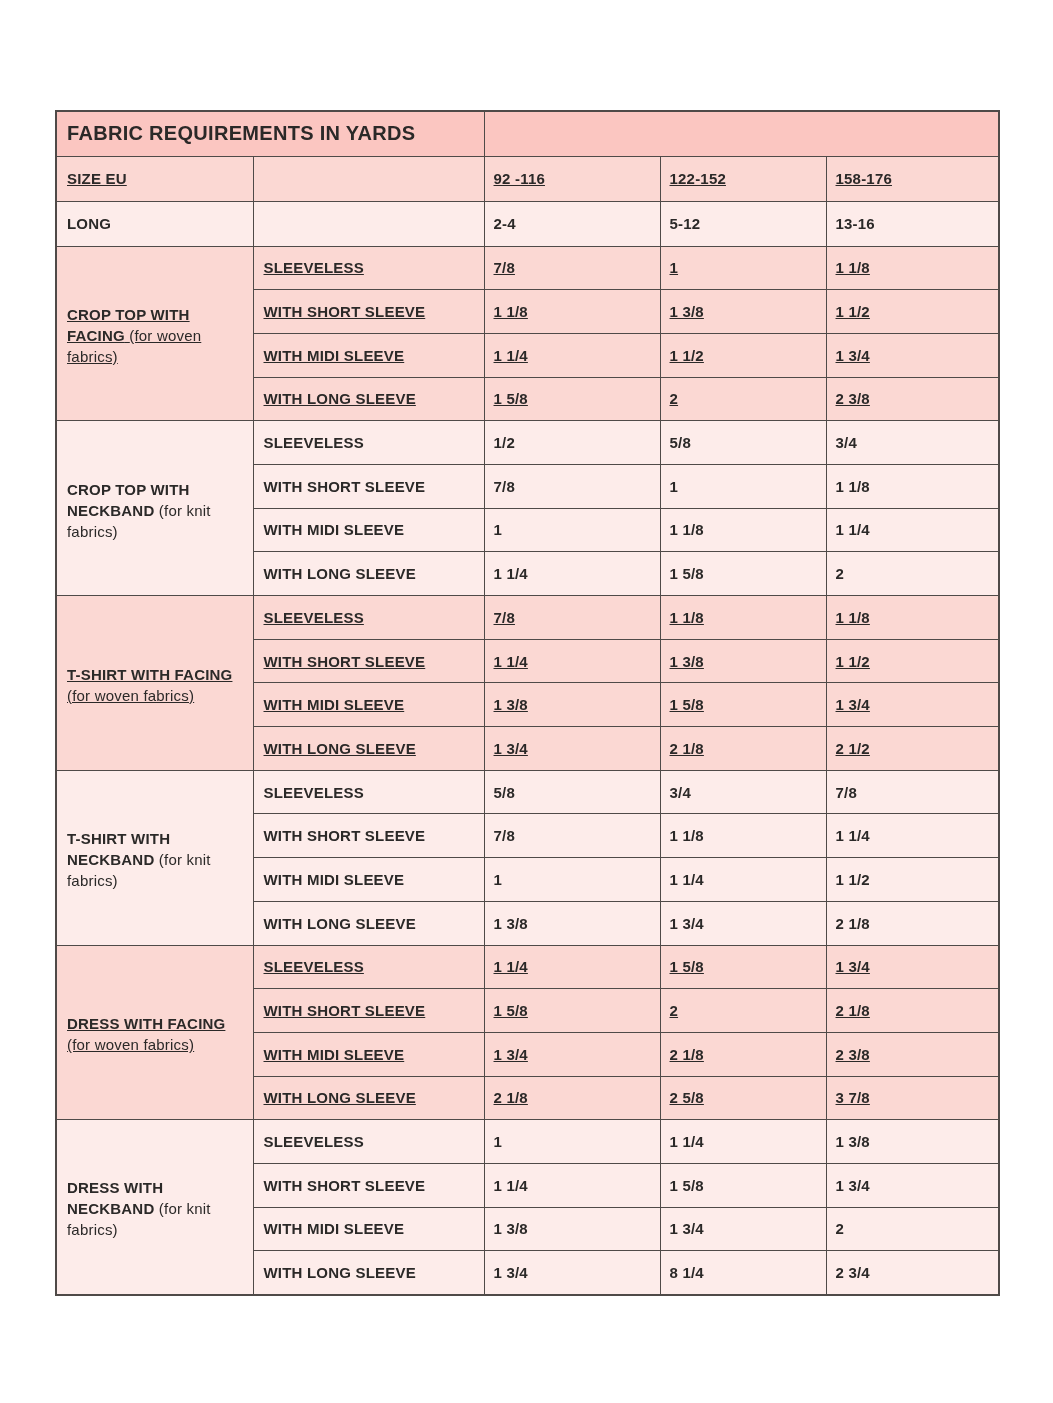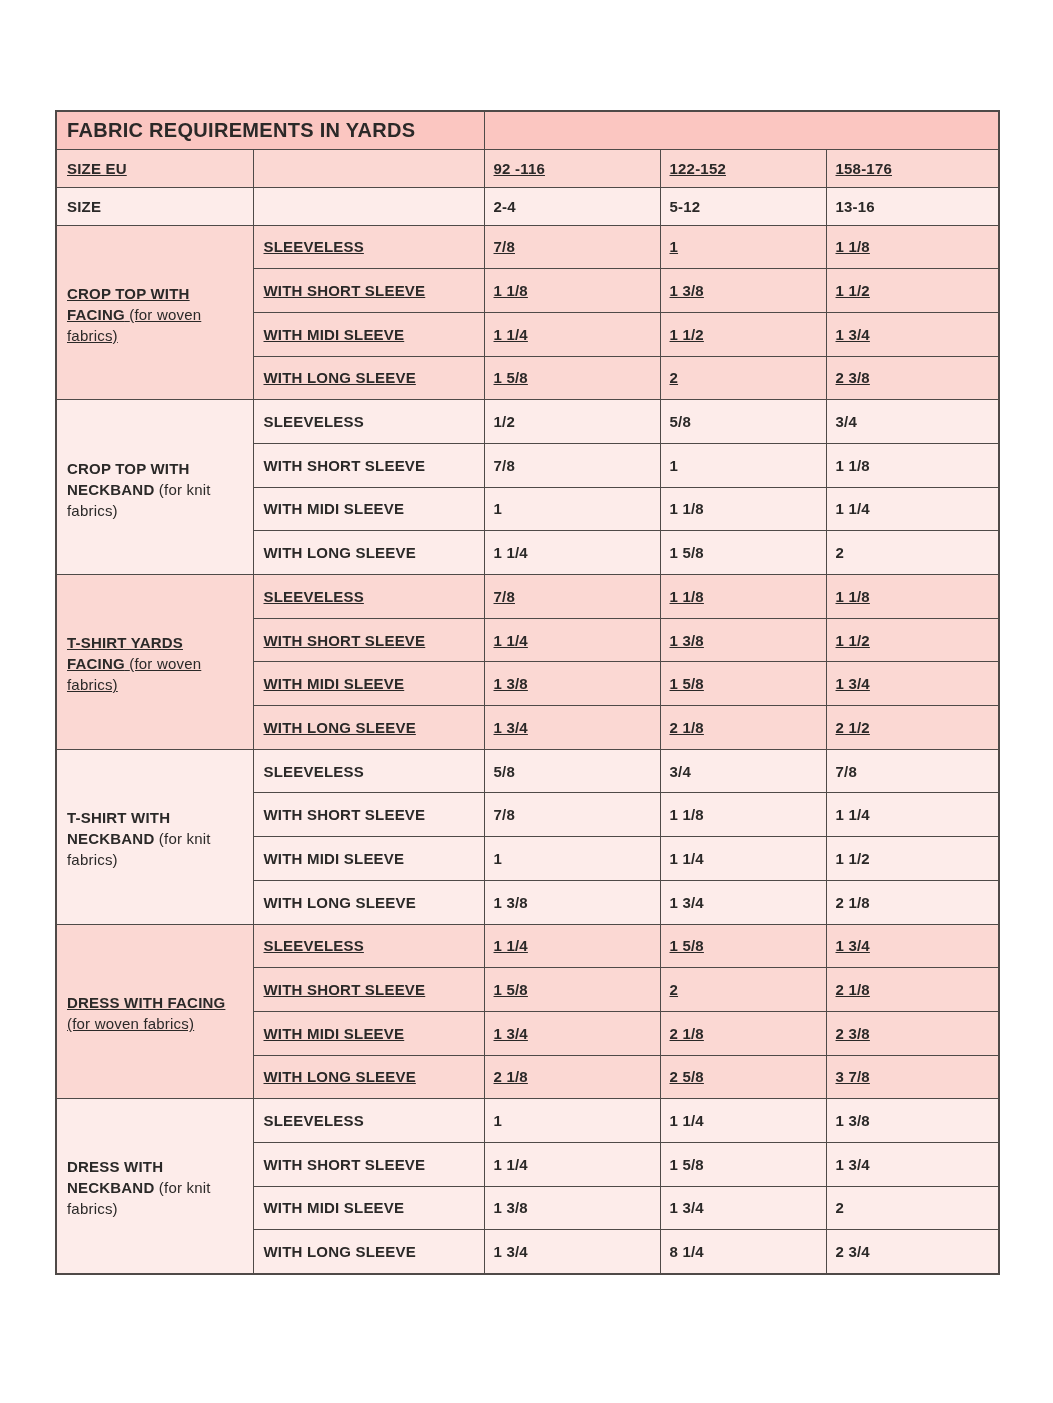--- a/index.html
+++ b/index.html
@@ -25,21 +25,21 @@
   }
   td{
     border:1.5px solid var(--border);
     padding:0 8px 0 10px;
     vertical-align:middle;
     font-size:15px;
     font-weight:700;
     letter-spacing:.2px;
     overflow:hidden;
   }
-  tr.hdr{height:38px;}
+  tr.hdr{height:45px;}
   tr.data{height:43.7px;}
   td.title-cell{
     font-size:20px;
     font-weight:800;
     letter-spacing:.3px;
     padding-left:10px;
   }
   tr.r-title td{background:var(--title-bg);}
   tr.r-med td{background:var(--row-medium);text-decoration:underline;}
   tr.r-light td{background:var(--row-light);}
@@ -71,21 +71,21 @@
 
   <tr class="hdr r-med">
     <td>SIZE EU</td>
     <td></td>
     <td class="vcell">92 -116</td>
     <td class="vcell">122-152</td>
     <td class="vcell">158-176</td>
   </tr>
 
   <tr class="hdr r-light">
-    <td>SIZE</td>
+    <td>LONG</td>
     <td></td>
     <td class="vcell">2-4</td>
     <td class="vcell">5-12</td>
     <td class="vcell">13-16</td>
   </tr>
 
   <tr class="data r-med">
     <td class="gcell" rowspan="4">
       <span class="gb">CROP TOP WITH FACING</span>
       <span class="gn">(for woven fabrics)</span>
@@ -138,21 +138,21 @@
   </tr>
   <tr class="data r-light">
     <td>WITH LONG SLEEVE</td>
     <td class="vcell">1 1/4</td>
     <td class="vcell">1 5/8</td>
     <td class="vcell">2</td>
   </tr>
 
   <tr class="data r-med">
     <td class="gcell" rowspan="4">
-      <span class="gb">T-SHIRT YARDS FACING</span>
+      <span class="gb">T-SHIRT WITH FACING</span>
       <span class="gn">(for woven fabrics)</span>
     </td>
     <td>SLEEVELESS</td>
     <td class="vcell">7/8</td>
     <td class="vcell">1 1/8</td>
     <td class="vcell">1 1/8</td>
   </tr>
   <tr class="data r-med">
     <td>WITH SHORT SLEEVE</td>
     <td class="vcell">1 1/4</td>

